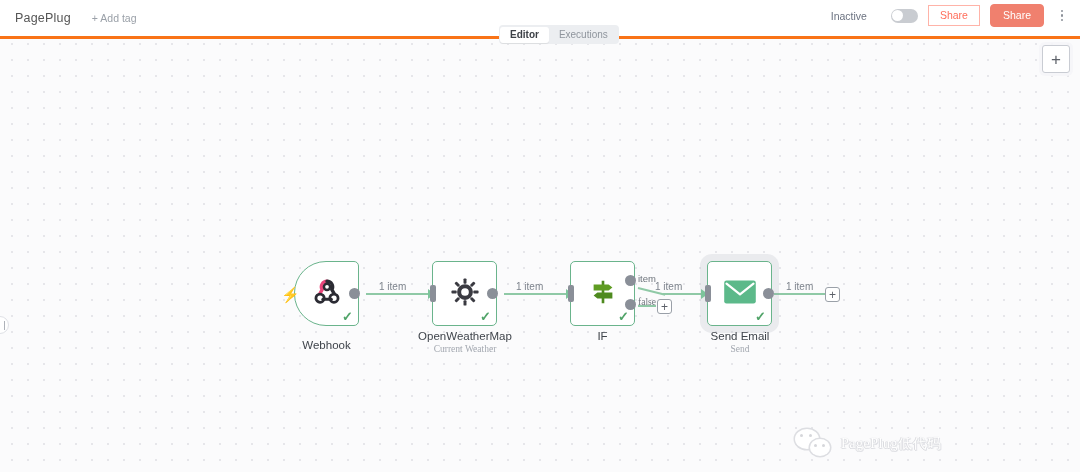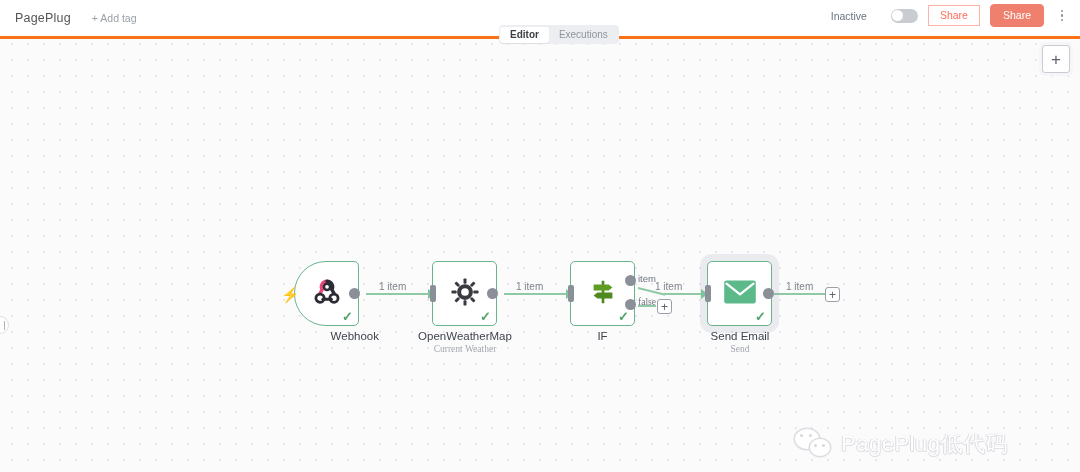--- a/index.html
+++ b/index.html
@@ -88,22 +88,23 @@
     border-left:1.5px solid #aeb2b9; border-right:1.5px solid #aeb2b9;
   }
 
   
   .watermark {
     position: absolute; left: 795px; top: 398px;
     display: flex; align-items: center; gap: 8px;
     color: #ffffff; z-index: 20; pointer-events: none;
   }
   .watermark .wm-text {
-    font-size: 22px; letter-spacing: .5px; color: #ffffff;
+    font-size: 14px; letter-spacing: .5px; color: #ffffff;
     text-shadow: 0 0 1px #d3d4d8, 1px 1px 0 #e3e4e8, -1px 0 0 #dcdde1, 0 1px 0 #d9dade;
+    font-family: Liberation Serif, serif;
   }
   .wechat-logo { position: relative; width: 38px; height: 30px; }
   .wechat-logo .b1, .wechat-logo .b2 {
     position: absolute; border-radius: 50%;
     background: #ffffff; box-shadow: 0 0 0 1.5px #dddee2;
   }
   .wechat-logo .b1 { width: 24px; height: 20px; left: 0; top: 0; }
   .wechat-logo .b2 { width: 20px; height: 17px; left: 15px; top: 10px; }
   .wechat-logo .e { position: absolute; width: 3px; height: 3px; border-radius: 50%; background: #d6d7db; }
 
@@ -226,21 +227,21 @@
           <path d="M16 4.5a6 6 0 0 1 5.2 9l2.6 4.4" fill="none" stroke="#2b2b33" stroke-width="3.6" stroke-linecap="round"></path>
           <circle cx="16" cy="10.5" r="3.3" fill="#fff" stroke="#2b2b33" stroke-width="2.6"></circle>
           <circle cx="8.6" cy="22.6" r="4.4" fill="#fff" stroke="#2b2b33" stroke-width="3"></circle>
           <circle cx="23.4" cy="22.6" r="4.4" fill="#fff" stroke="#2b2b33" stroke-width="3"></circle>
           <path d="M11.6 23.6h9" fill="none" stroke="#2b2b33" stroke-width="3.2" stroke-linecap="round"></path>
         </svg>
       </span>
       <span class="check">✓</span>
     </div>
     <div class="port-out" style="left:349px; top:257px;"></div>
-    <div class="node-label" style="left:274px; top:299px; width:105px;text-align:right;">Webhook</div>
+    <div class="node-label" style="left:274px; top:308px; width:105px;">Webhook</div>
 
     <div class="port-in" style="left:430px; top:254px;"></div>
     <div class="node" style="left:432px; top:230px;">
       <span>
         <svg width="28" height="28" viewBox="0 0 32 32">
           <g fill="#3a3a41">
             <circle cx="16" cy="16" r="9"></circle>
             <g>
               <rect x="14.3" y="0.5" width="3.4" height="6" rx="1"></rect>
               <rect x="14.3" y="25.5" width="3.4" height="6" rx="1"></rect>

